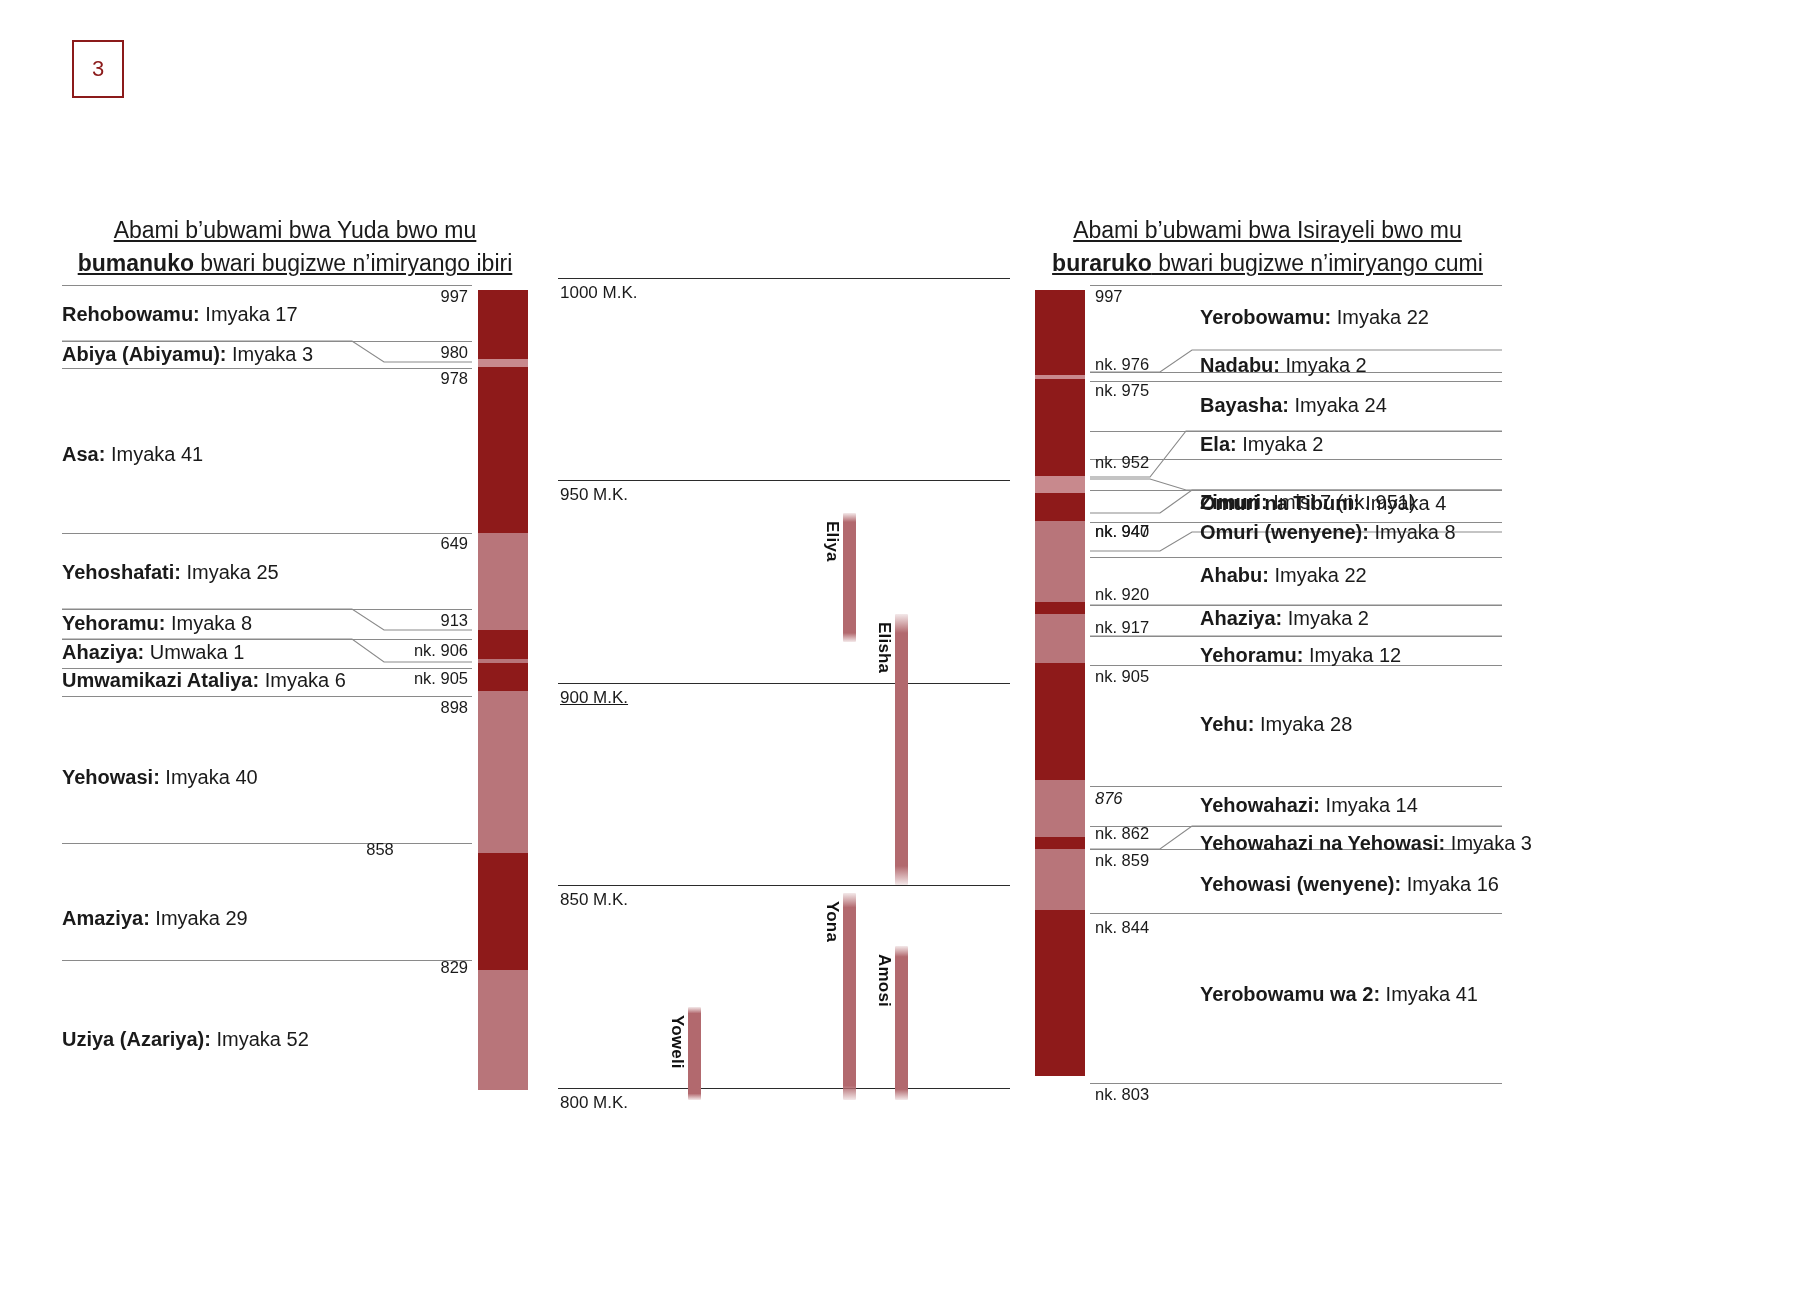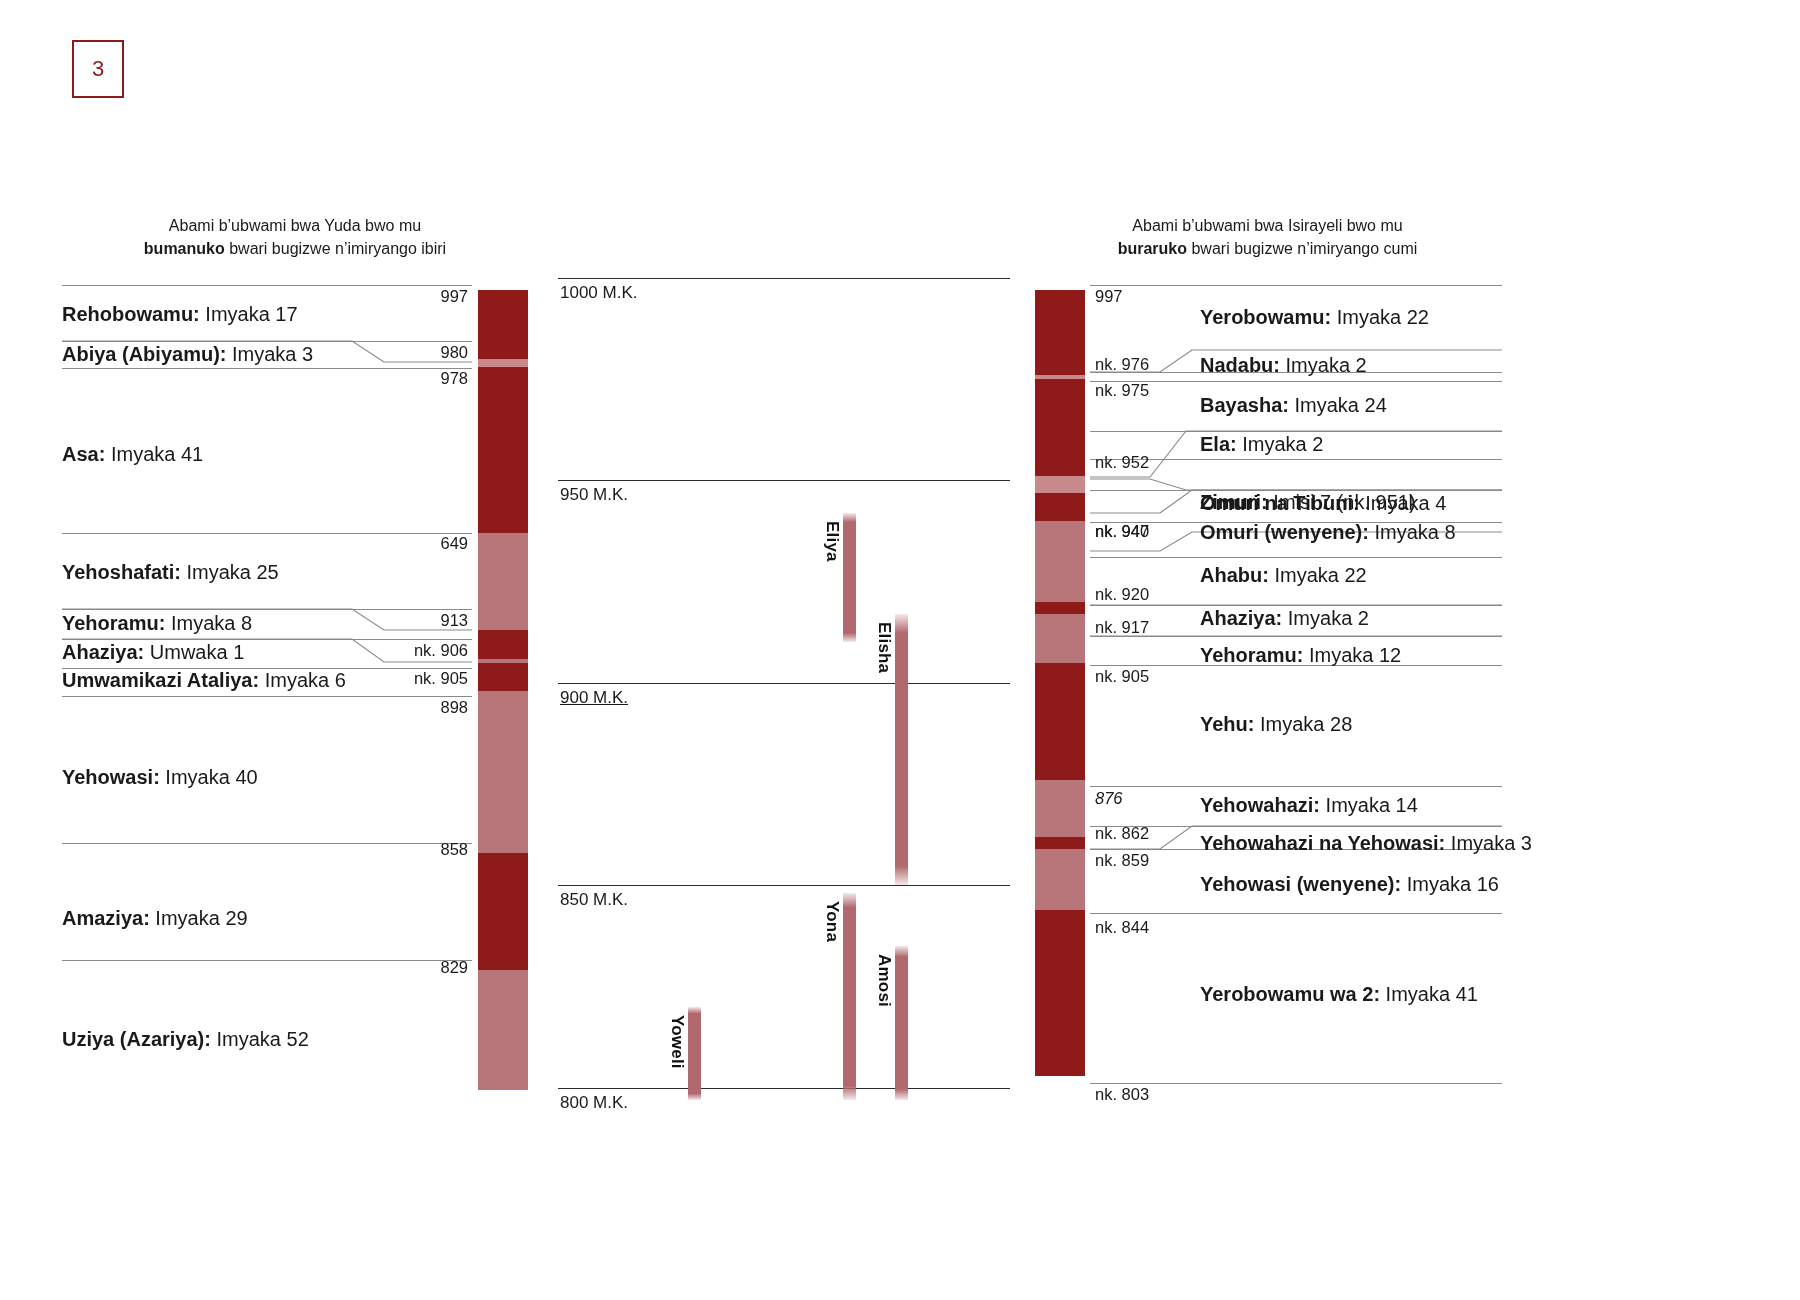--- a/index.html
+++ b/index.html
@@ -42,24 +42,25 @@
     color: #8b1a1a;
     font-weight: 400;
     white-space: pre-line;
     max-width: 620px;
     margin-top: -4px;
   }
 
   
   .col-header {
     position: absolute;
-    font-size: 16px;
+    font-size: 23px;
     line-height: 1.45;
     text-align: center;
     color: #1a1a1a;
+    text-decoration: underline;
   }
   .col-header b { font-weight: 700; }
   #judah-header { left: 60px; top: 214px; width: 470px; }
   #israel-header { left: 1030px; top: 214px; width: 475px; }
 
   
   
   .band-column {
     position: absolute;
     width: 50px;
@@ -232,21 +233,21 @@
   </div>
 <div id="judah-years">
     <div class="yr right" style="left: 292px; top: 287px; width: 176px;">997</div>
     <div class="yr right" style="left: 292px; top: 343px; width: 176px;">980</div>
     <div class="yr right" style="left: 292px; top: 369px; width: 176px;">978</div>
     <div class="yr right" style="left: 292px; top: 534px; width: 176px;">649</div>
     <div class="yr right" style="left: 292px; top: 611px; width: 176px;">913</div>
     <div class="yr right" style="left: 292px; top: 641px; width: 176px;">nk. 906</div>
     <div class="yr right" style="left: 292px; top: 669px; width: 176px;">nk. 905</div>
     <div class="yr right" style="left: 292px; top: 698px; width: 176px;">898</div>
-    <div class="yr right" style="left: 292px; top: 840px; width: 176px;">858</div>
+    <div class="yr right" style="left: 292px; top: 840px; width: 176px; text-align: center;">858</div>
     <div class="yr right" style="left: 292px; top: 958px; width: 176px;">829</div>
   </div>
 <div id="judah-kings">
     <div class="king" style="left: 62px; top: 303px;"><b>Rehobowamu:</b> Imyaka 17</div>
     <div class="king" style="left: 62px; top: 343px;"><b>Abiya (Abiyamu):</b> Imyaka 3</div>
     <div class="king" style="left: 62px; top: 443px;"><b>Asa:</b> Imyaka 41</div>
     <div class="king" style="left: 62px; top: 561px;"><b>Yehoshafati:</b> Imyaka 25</div>
     <div class="king" style="left: 62px; top: 612px;"><b>Yehoramu:</b> Imyaka 8</div>
     <div class="king" style="left: 62px; top: 641px;"><b>Ahaziya:</b> Umwaka 1</div>
     <div class="king" style="left: 62px; top: 669px;"><b>Umwamikazi Ataliya:</b> Imyaka 6</div>

